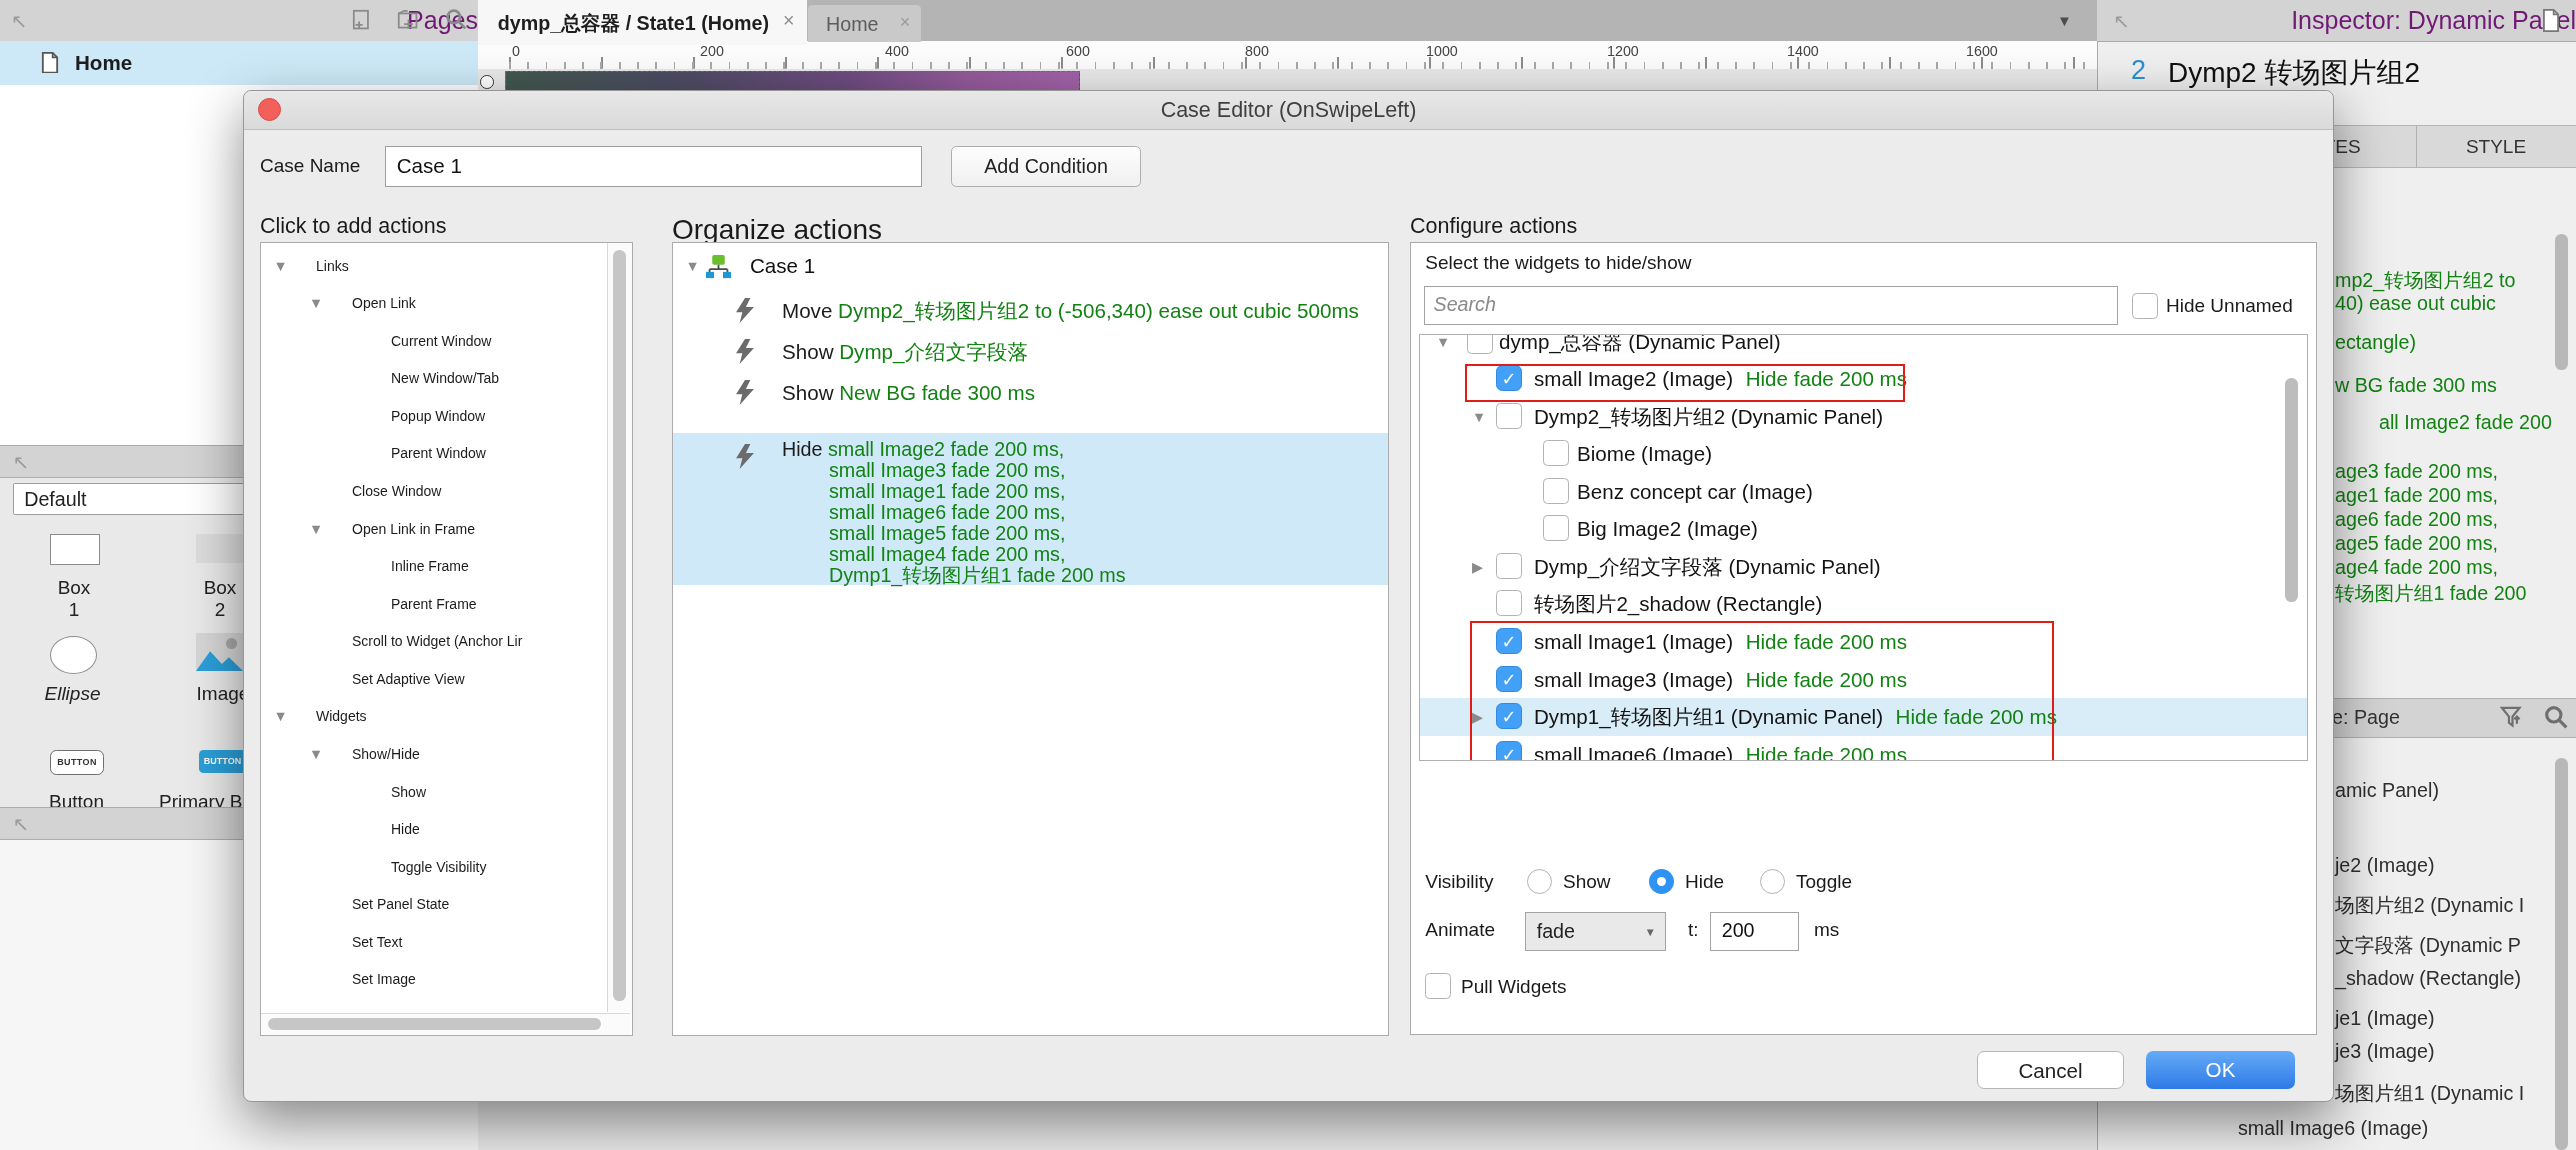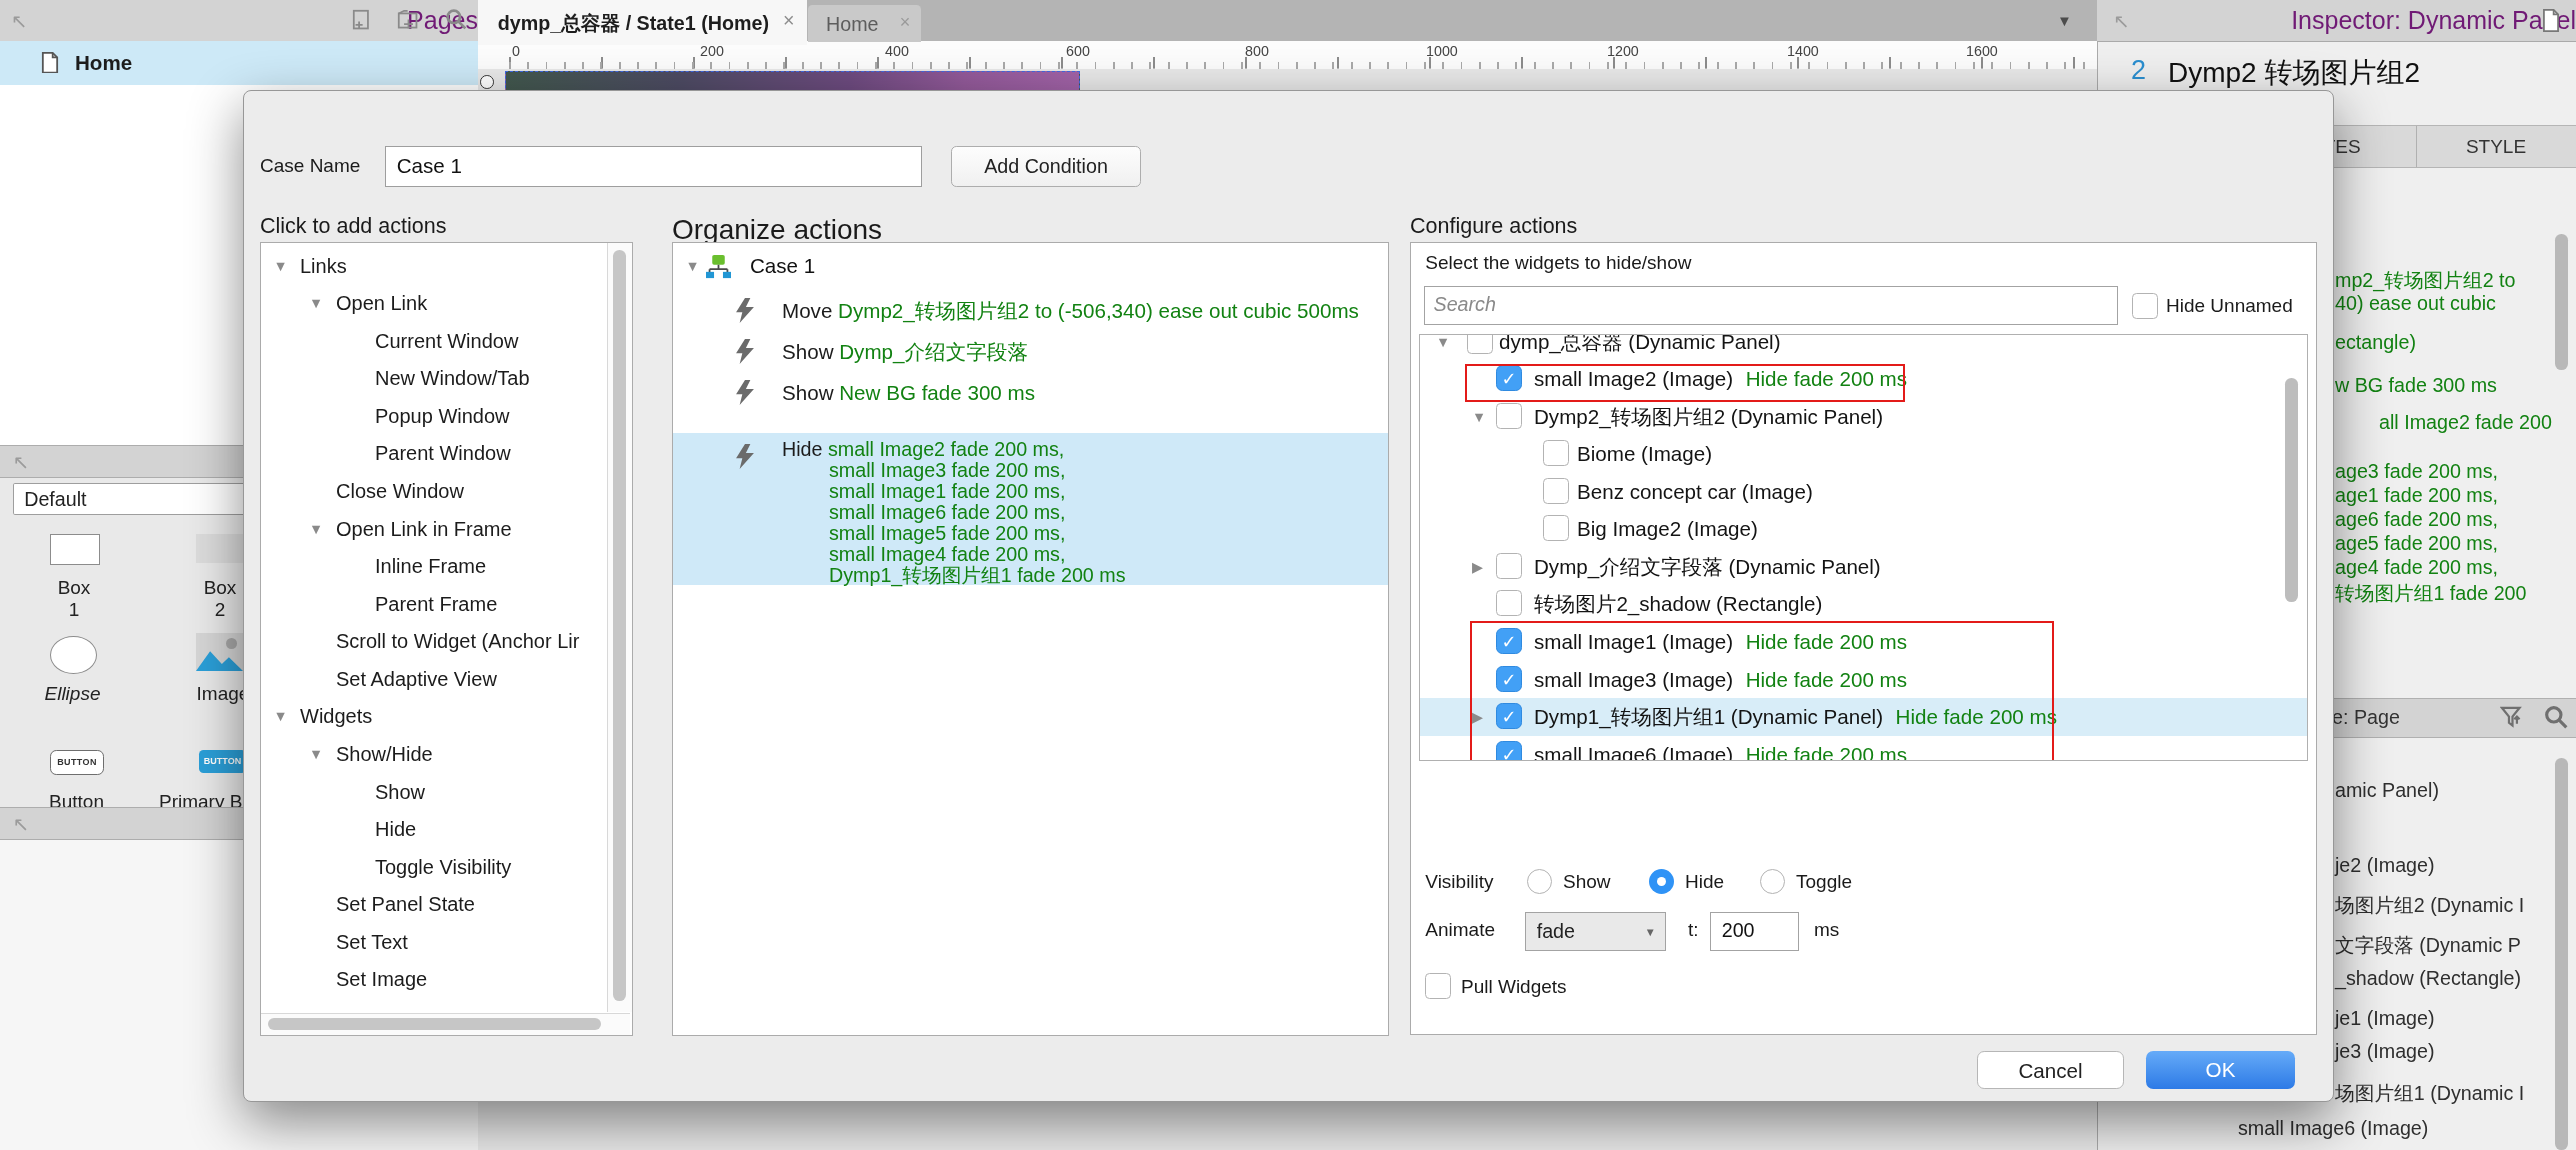--- a/index.html
+++ b/index.html
@@ -77,21 +77,21 @@
   #dlg-close{left:14.3px;top:7.2px;width:23px;height:23px;border-radius:50%;background:#f3605a;border:0.9px solid #d94c44;box-sizing:border-box;}
   .dlg-label{position:absolute;font-size:19px;color:#1a1a1a;}
   #case-name-input{left:141px;top:55px;width:537px;height:41px;background:#fff;border:1.8px solid #9e9e9e;box-sizing:border-box;font-size:20.6px;color:#111;padding-left:10.7px;line-height:38px;}
   #add-condition{left:707px;top:55px;width:190px;height:41px;background:linear-gradient(#fdfdfd,#f0f0f0);border:0.9px solid #adadad;border-radius:5.4px;box-sizing:border-box;font-size:19.7px;color:#222;text-align:center;line-height:39px;}
   .listbox{position:absolute;background:#fff;border:1.8px solid #ababab;box-sizing:border-box;overflow:hidden;}
   #col1-box{left:16px;top:151px;width:373px;height:794px;}
   #col2-box{left:428px;top:151px;width:717px;height:794px;}
   #col3-box{left:1166px;top:151px;width:907px;height:793px;}
   .tree-row{position:absolute;height:38px;white-space:nowrap;}
   .tree-row .arr{position:absolute;top:0;font-size:14.3px;color:#8a8a8a;line-height:38px;}
-  .tree-row .lbl{position:absolute;top:0;font-size:20px;color:#1c1c1c;line-height:38px;}
+  .tree-row .lbl{position:absolute;top:0;font-size:14px;color:#1c1c1c;line-height:38px;margin-left:16px;}
   #col1-vscroll{position:absolute;right:0;top:0;width:24px;height:769px;background:#fbfbfb;border-left:0.9px solid #d8d8d8;}
   #col1-vscroll i{position:absolute;left:5.4px;top:7.2px;width:12.5px;height:751px;border-radius:6.3px;background:#c6c6c6;}
   #col1-hscroll{position:absolute;left:0;bottom:0;width:369px;height:21.5px;background:#fbfbfb;border-top:0.9px solid #d8d8d8;}
   #col1-hscroll i{position:absolute;left:7.2px;top:4.5px;width:333px;height:11.6px;border-radius:6.3px;background:#c6c6c6;}
   
   #case-row{position:absolute;left:0;top:3.6px;height:38px;width:100%;}
   #case-row .arr{position:absolute;left:12.5px;font-size:14.3px;color:#8a8a8a;line-height:38px;}
   #case-row .case-ic{position:absolute;left:32px;top:7.2px;}
   #case-row .lbl{position:absolute;left:77px;font-size:20.6px;color:#111;line-height:38px;}
   .act-row{position:absolute;left:0;width:100%;height:41px;}
@@ -295,20 +295,24 @@
   <div class="lib-label" style="left:45px;top:791px;width:63px;text-align:center;">Button</div>
   <div class="abs" id="ic-primary">BUTTON</div>
   <div class="lib-label" style="left:159px;top:791px;">Primary B</div>
   <div class="abs" id="masters-header">
     <span class="abs corner-arrow" style="left:12.5px;top:-1.8px;">↖</span>
     <div class="panel-title">Masters</div>
   </div>
   <div class="abs" id="below-masters"></div>
 
   <div class="abs" id="dialog">
+    <div class="abs" id="dlg-titlebar">
+      <div class="abs" id="dlg-close"></div>
+      <div id="dlg-title">Case Editor (OnSwipeLeft)</div>
+    </div>
     <div class="dlg-label" style="left:16px;top:64px;">Case Name</div>
     <div class="abs" id="case-name-input">Case 1</div>
     <div class="abs" id="add-condition">Add Condition</div>
 
     <div class="dlg-label" style="left:16px;top:123px;font-size:21.5px;">Click to add actions</div>
     <div class="dlg-label" style="left:428px;top:123px;font-size:28px;">Organize actions</div>
     <div class="dlg-label" style="left:1166px;top:123px;font-size:21.5px;">Configure actions</div>
 
     <div class="listbox" id="col1-box">
       <div id="col1-rows">

